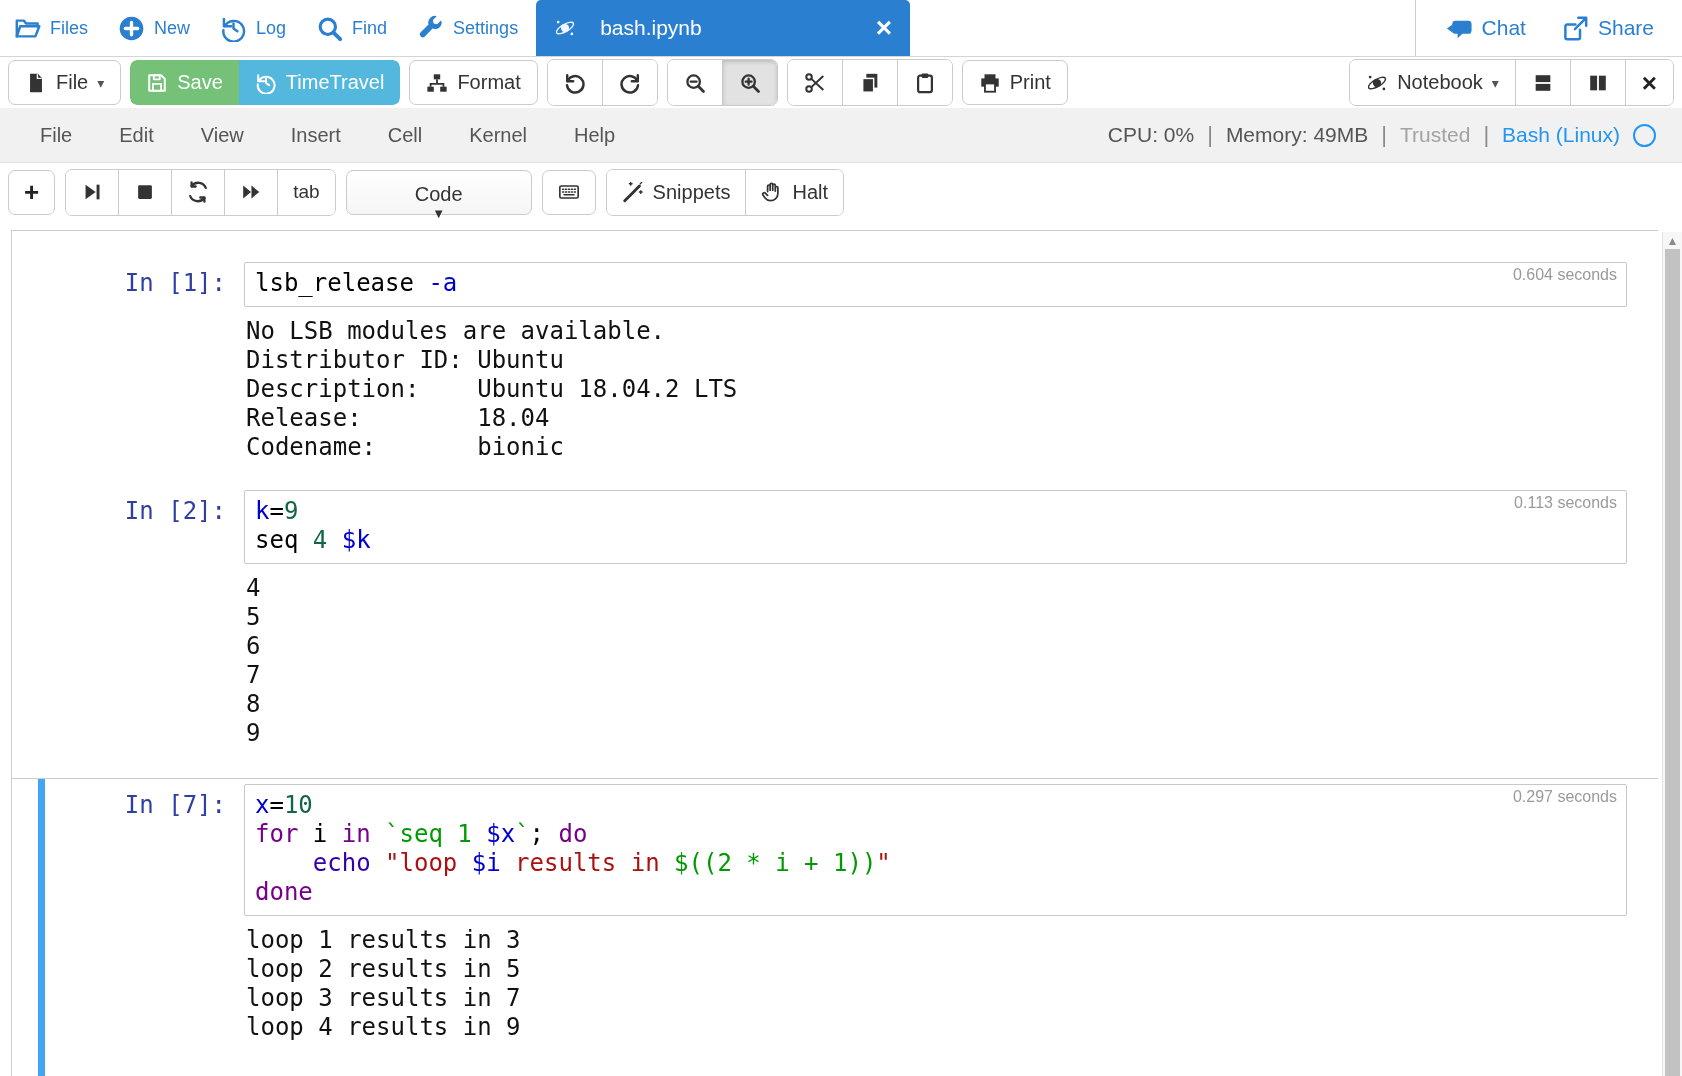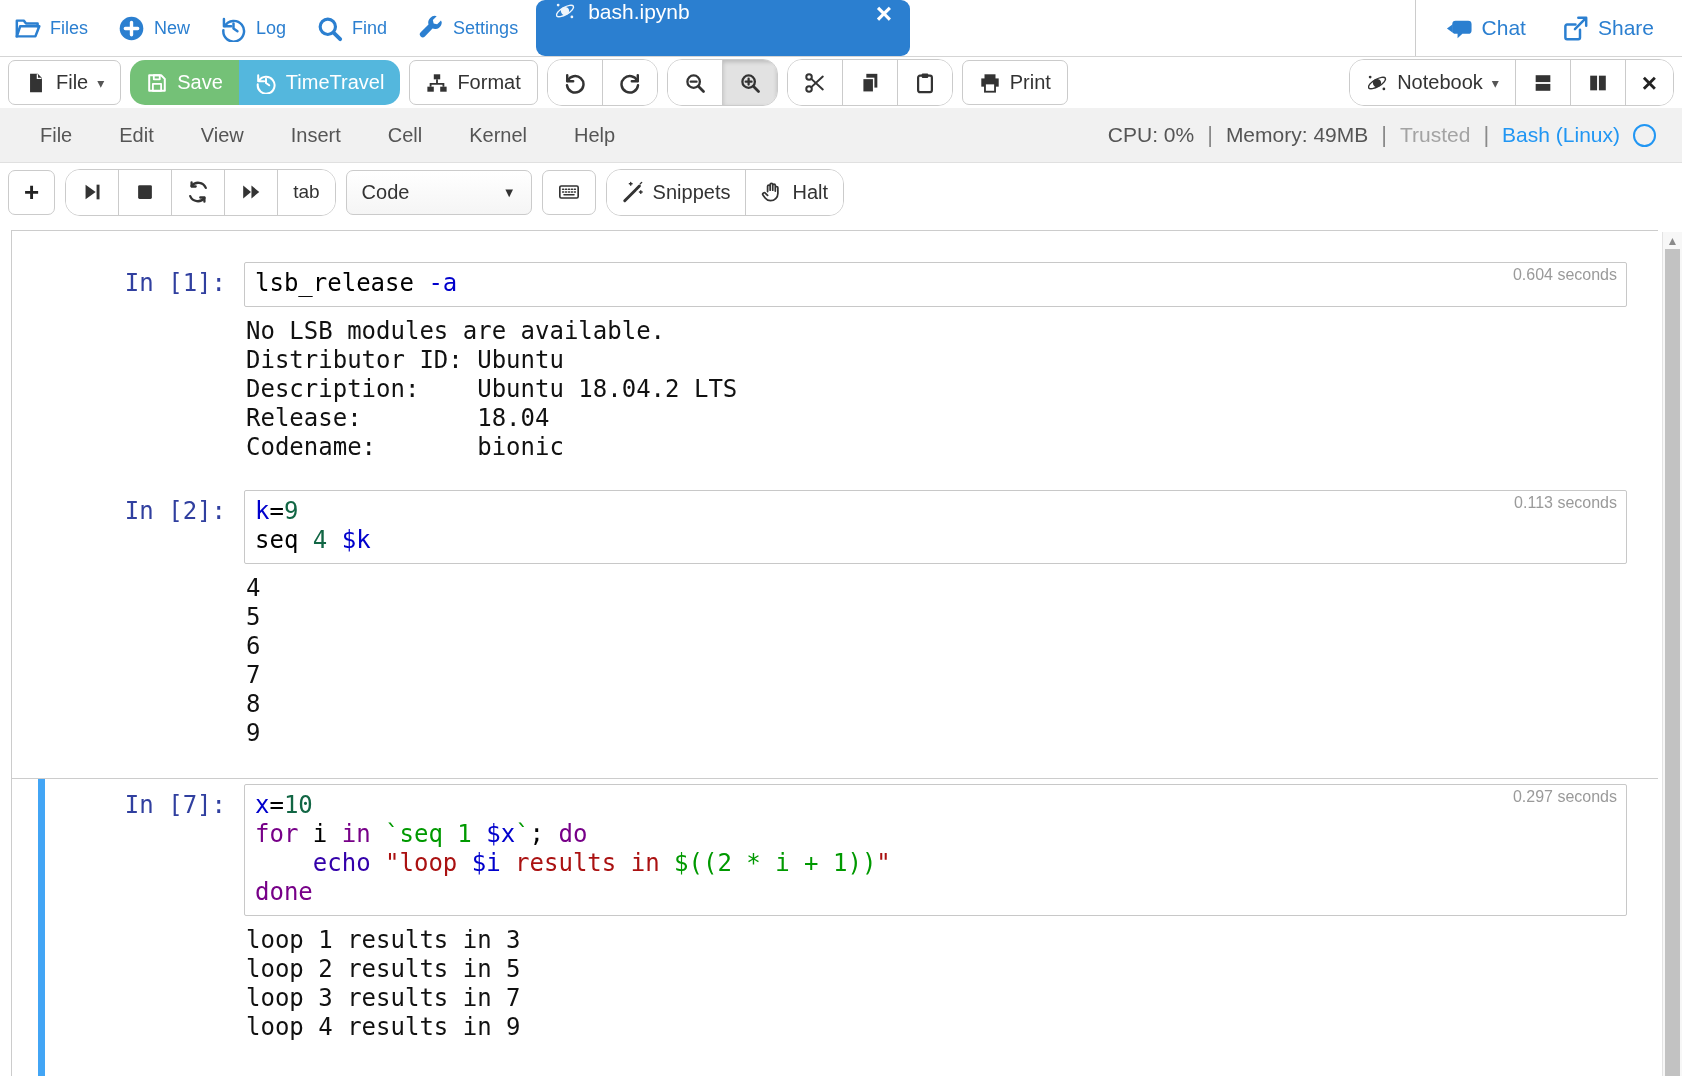--- a/index.html
+++ b/index.html
@@ -7,39 +7,39 @@
     font-family:"Liberation Sans", sans-serif; }
 
   
   .topbar { height:57px; display:flex; align-items:stretch; background:#fff;
     border-bottom:1px solid #d5d5d5; }
   .tb-left { display:flex; align-items:center; gap:30px; padding:0 12px 0 14px;
     color:var(--topbar-blue); font-size:18px; }
   .tb-item { display:flex; align-items:center; gap:9px; cursor:pointer; }
   .tb-item .ic { font-size:27px; }
   .doc-tab { width:374px; margin-left:6px; background:var(--topbar-blue); color:#fff;
-    display:flex; gap:12px; padding:0 18px; font-size:21px;
-    border-top-left-radius:5px; border-top-right-radius:5px;border-radius:9px; }
+    display:flex; align-items:center; gap:24px; padding:0 18px; font-size:21px;
+    border-top-left-radius:5px; border-top-right-radius:5px; }
   .doc-tab .ic { font-size:22px; opacity:.92; }
   .doc-tab-close { margin-left:auto; font-size:28px; font-weight:bold; line-height:1;
     cursor:pointer; }
   .tb-right { margin-left:auto; display:flex; align-items:center; gap:36px;
     padding:0 28px 0 30px; border-left:1px solid #ccc; color:var(--topbar-blue);
     font-size:21px; }
   .tb-right .ic { font-size:27px; }
 
   
   .toolbar { height:51px; display:flex; align-items:center; gap:9px; padding:0 8px;
     background:#fff; }
   .btn { height:45px; display:inline-flex; align-items:center; gap:9px; padding:0 16px;
     font-size:20px; color:#333; background:#fff; cursor:pointer; white-space:nowrap; }
   .btn .ic { font-size:22px; }
   .standalone { border:1px solid #cbcbcb; border-radius:7px; }
   .btngroup { display:flex; align-items:center; border:1px solid #cbcbcb;
-    border-radius:15px; overflow:hidden; }
+    border-radius:7px; overflow:hidden; }
   .btngroup .btn { border-left:1px solid #cbcbcb; }
   .btngroup .btn:first-child { border-left:none; }
   .btngroup.colored { border:none; }
   .btngroup.colored .btn { border-left:none; }
   .btn.save { background:var(--save-green); color:#fff;
     border-top-left-radius:7px; border-bottom-left-radius:7px; }
   .btn.timetravel { background:var(--timetravel-cyan); color:#fff;
     border-top-right-radius:7px; border-bottom-right-radius:7px; }
   .btn.save .ic, .btn.timetravel .ic { color:#fff; }
   .btn.pressed { background:#e2e2e2; box-shadow:inset 0 2px 4px rgba(0,0,0,.18); }
@@ -58,22 +58,22 @@
   .st.muted { color:#a3a3a3; }
   .st.kernel { color:var(--status-blue); cursor:pointer; }
   .kernel-circle { width:23px; height:23px; border:2.5px solid var(--status-blue);
     border-radius:50%; }
 
   
   .cellbar { height:58px; display:flex; align-items:center; gap:10px; padding:0 8px;
     background:#fff; }
   .cellbar .btn { padding:0 15px; }
   .code-select { width:186px; height:45px; border:1px solid #cbcbcb; border-radius:7px;
-    display:flex; align-items:center; justify-content:space-between; padding:12px 15px;
-    font-size:20px; color:#333; background:linear-gradient(#fff,#f5f5f5); cursor:pointer; }
+    display:flex; align-items:center; justify-content:flex-start; padding:12px 15px;
+    font-size:20px; color:#333; background:linear-gradient(#fff,#f5f5f5); cursor:pointer;flex-direction:column; }
   .code-select .dn { font-size:13px; color:#333; }
   .tab-label { font-size:19px; }
 
   
   .notebook { position:relative; margin:9px 24px 0 11px; height:846px;
     border-top:1px solid #ccc; border-left:1px solid #ccc; background:#fff;
     overflow:hidden; }
   .cell { display:flex; margin-top:28px; position:relative; }
   .cell:first-child { margin-top:31px; }
   .cell.selected { border-top:1px solid #ccc; padding-top:5px; margin-top:30px; }

